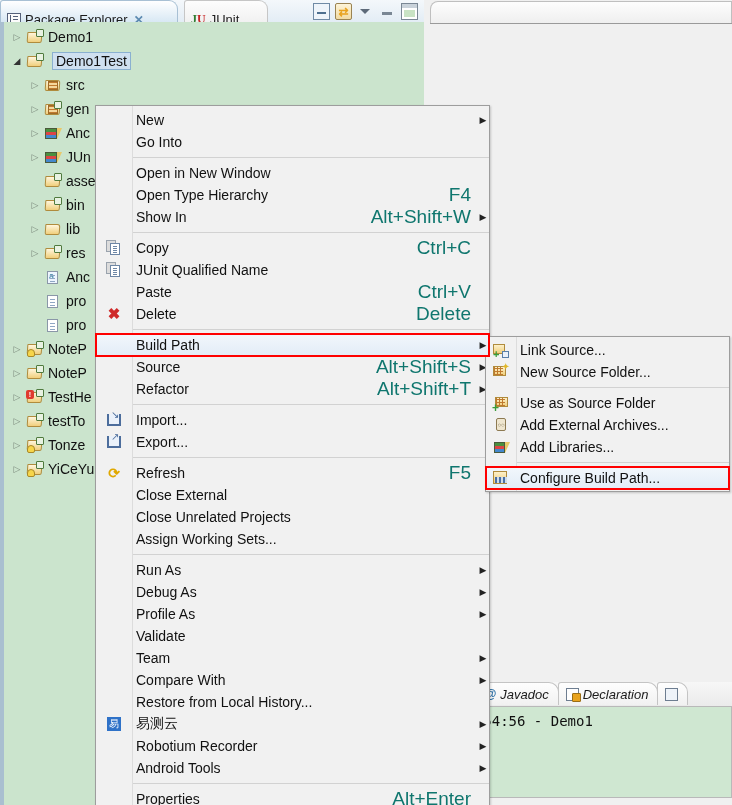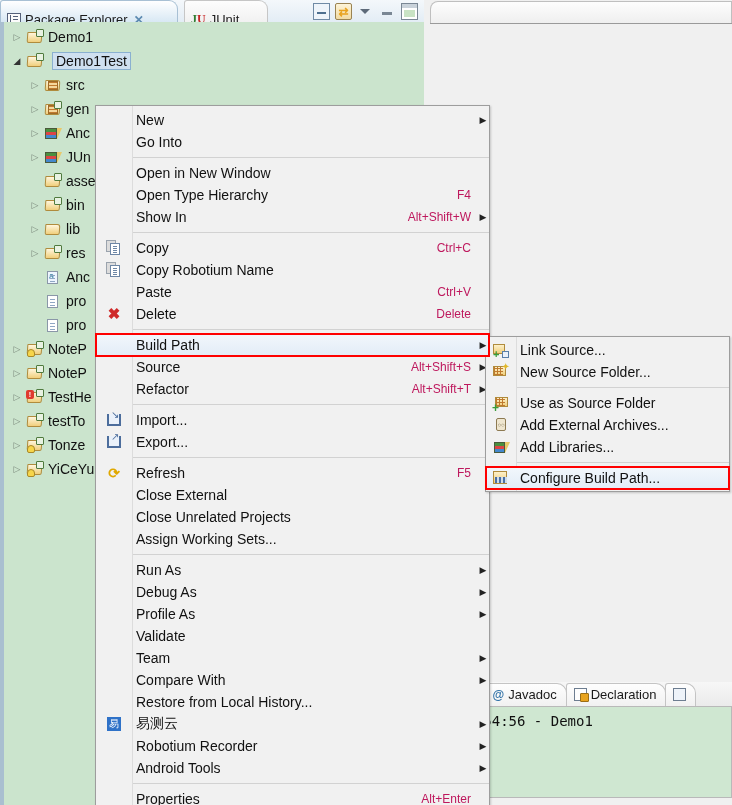--- a/index.html
+++ b/index.html
@@ -161,23 +161,23 @@
     background: linear-gradient(to bottom,#fdfdfd,#efefef);
     border:1px solid #bfbfbf; border-bottom:none;
     border-top-left-radius:8px;
   }
   .rt-body {
     position:absolute; left:6px; top:23px; right:0; height:645px;
     background:#f0f0f0; border-top:1px solid #9a9a9a;
   }
   .bottom-view { position:absolute; left:0; right:0; top:668px; bottom:0; }
   .bv-tabs {
-    position:absolute; left:16px; right:0; top:14px; height:24px;
+    position:absolute; left:8px; right:0; top:14px; height:24px;
     background: linear-gradient(to bottom,#f7f7f7,#ebebeb);
-    display:flex; align-items:center;
+    display:flex; align-items:flex-start;font-style:italic;
   }
   .bv-tab {
     height:23px; display:flex; align-items:center; gap:4px;
     padding: 0 9px 0 7px; font-size:13px; color:#1a1a1a; white-space:nowrap;
     background: linear-gradient(to bottom,#fefefe,#f1f1f1);
     border:1px solid #c4c4c4; border-bottom:none;
     border-top-left-radius:3px; border-top-right-radius:10px;
     margin-right:-1px;
   }
   .at-icon { color:#3273a8; font-size:12px; font-weight:bold; }
@@ -214,21 +214,21 @@
   }
   .mi {
     height:22px; display:flex; align-items:center; position:relative;
     font-size:14px; color:#111111; white-space:nowrap; padding-left: 0;
   }
   .mi .gutter { width:36px; flex:none; display:flex; align-items:center; justify-content:center; }
   .menu .gutter-rule {
     position:absolute; left:36px; top:0; bottom:0; width:1px; background:#dcdcdc;
   }
   .mi .text { flex:1; padding-left: 4px; }
-  .mi .accel { color:#be185d; padding-right: 6px; font-size:12px; }
+  .mi .accel { color:#0f766e; padding-right: 6px; font-size:19px; }
   .mi .arrow { width:12px; flex:none; color:#222; font-size:9px; text-align:center; }
   .mi.highlight {
     background: linear-gradient(to bottom,#f2f7fc,#e2ecf7);
     outline: 2px solid #f00; outline-offset:-1px;
     z-index: 5;
   }
   .sep { height:1px; background:#d2d2d2; margin: 4px 0 4px 36px; }
   .menu.sub .sep { margin-left: 30px; }
   .menu.sub .mi .gutter { width:30px; }
   .menu.sub .gutter-rule { left:30px; }
@@ -524,21 +524,21 @@
           <span class="accel">Ctrl+C</span>
           <span class="arrow"></span>
         </div>
         <div class="mi">
           <span class="gutter">
             <span class="g g-copy">
               <span class="p1"></span>
               <span class="p2"></span>
             </span>
           </span>
-          <span class="text">Copy Robotium Name</span>
+          <span class="text">JUnit Qualified Name</span>
           <span class="arrow"></span>
         </div>
         <div class="mi">
           <span class="gutter">
             <span class="g"><span class="board"></span><span class="clip"></span><span class="pg"></span></span>
           </span>
           <span class="text">Paste</span>
           <span class="accel">Ctrl+V</span>
           <span class="arrow"></span>
         </div>

